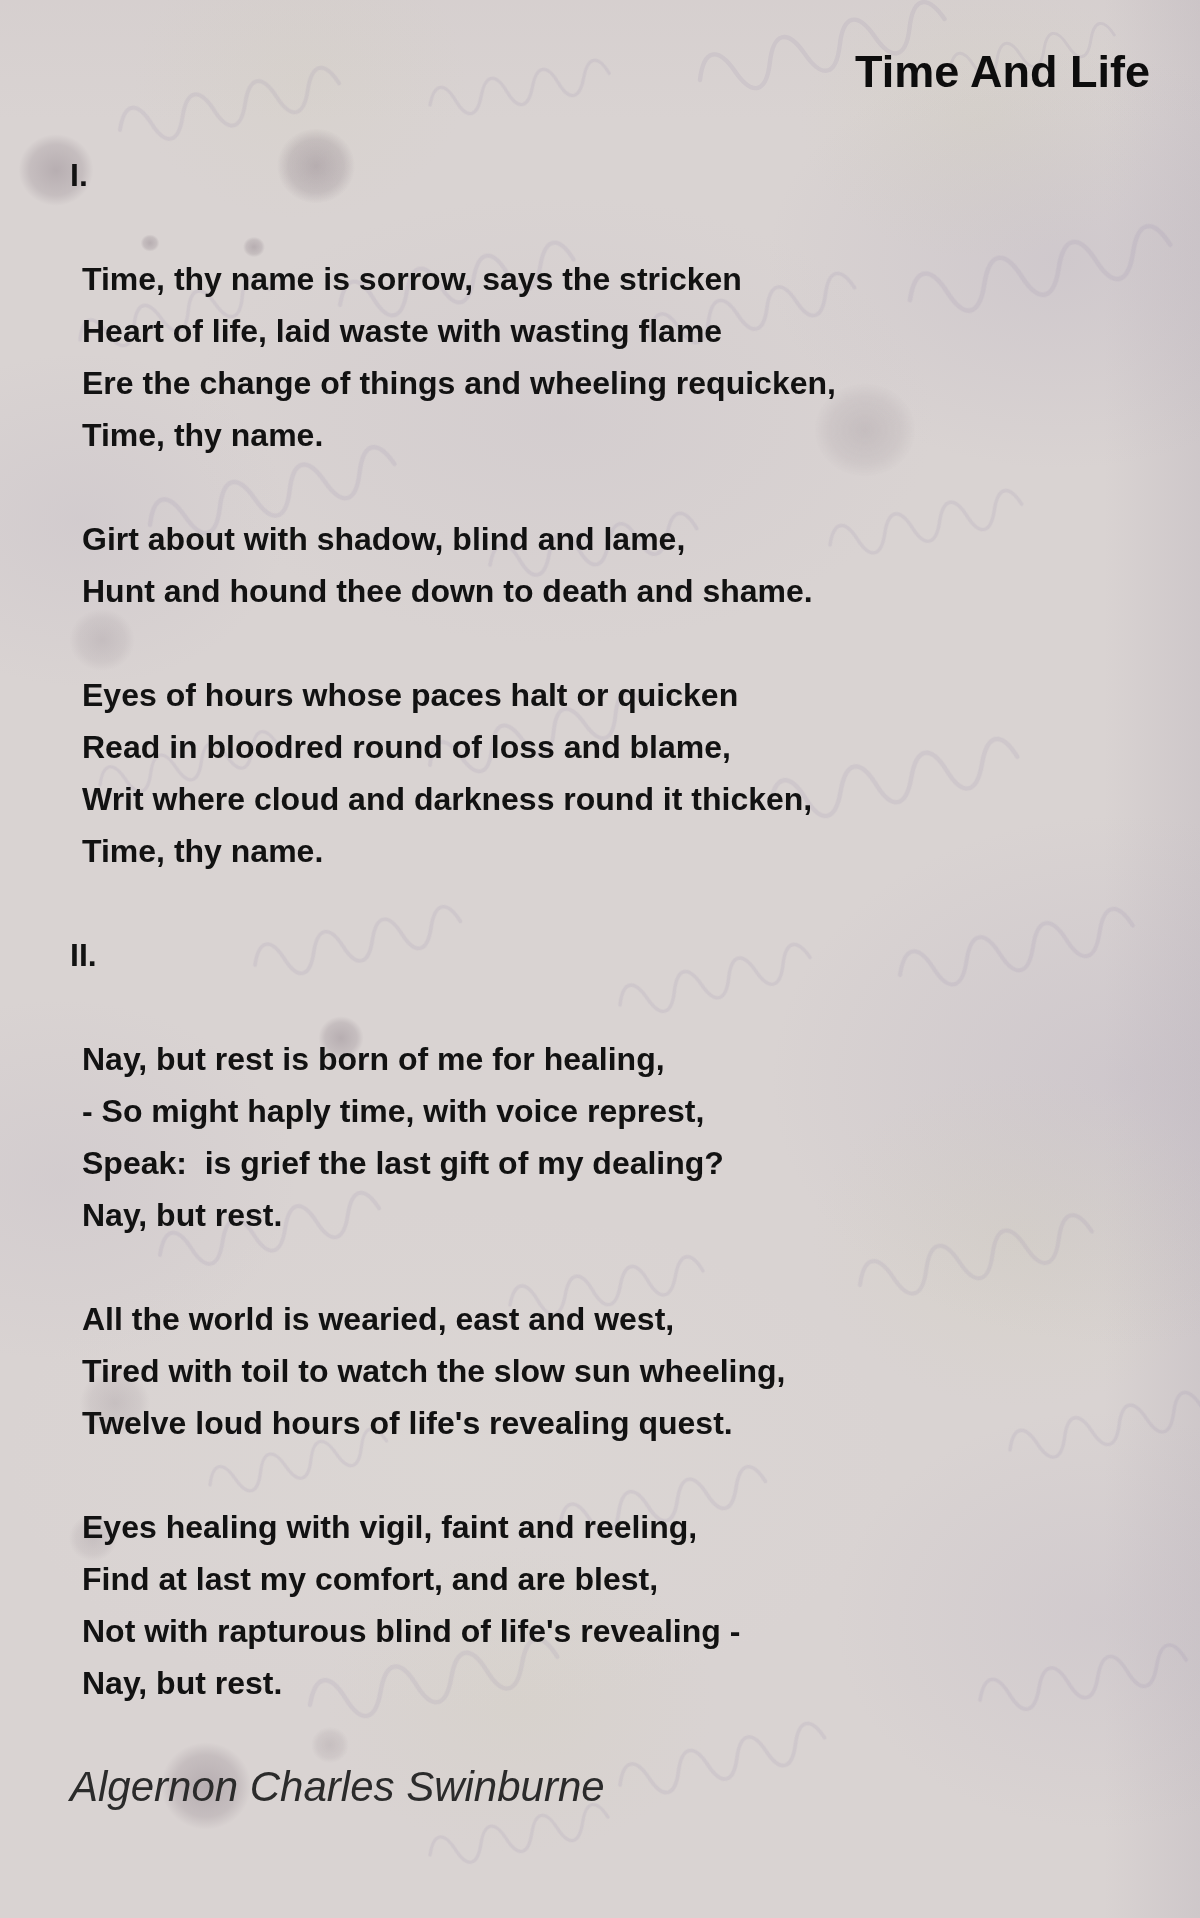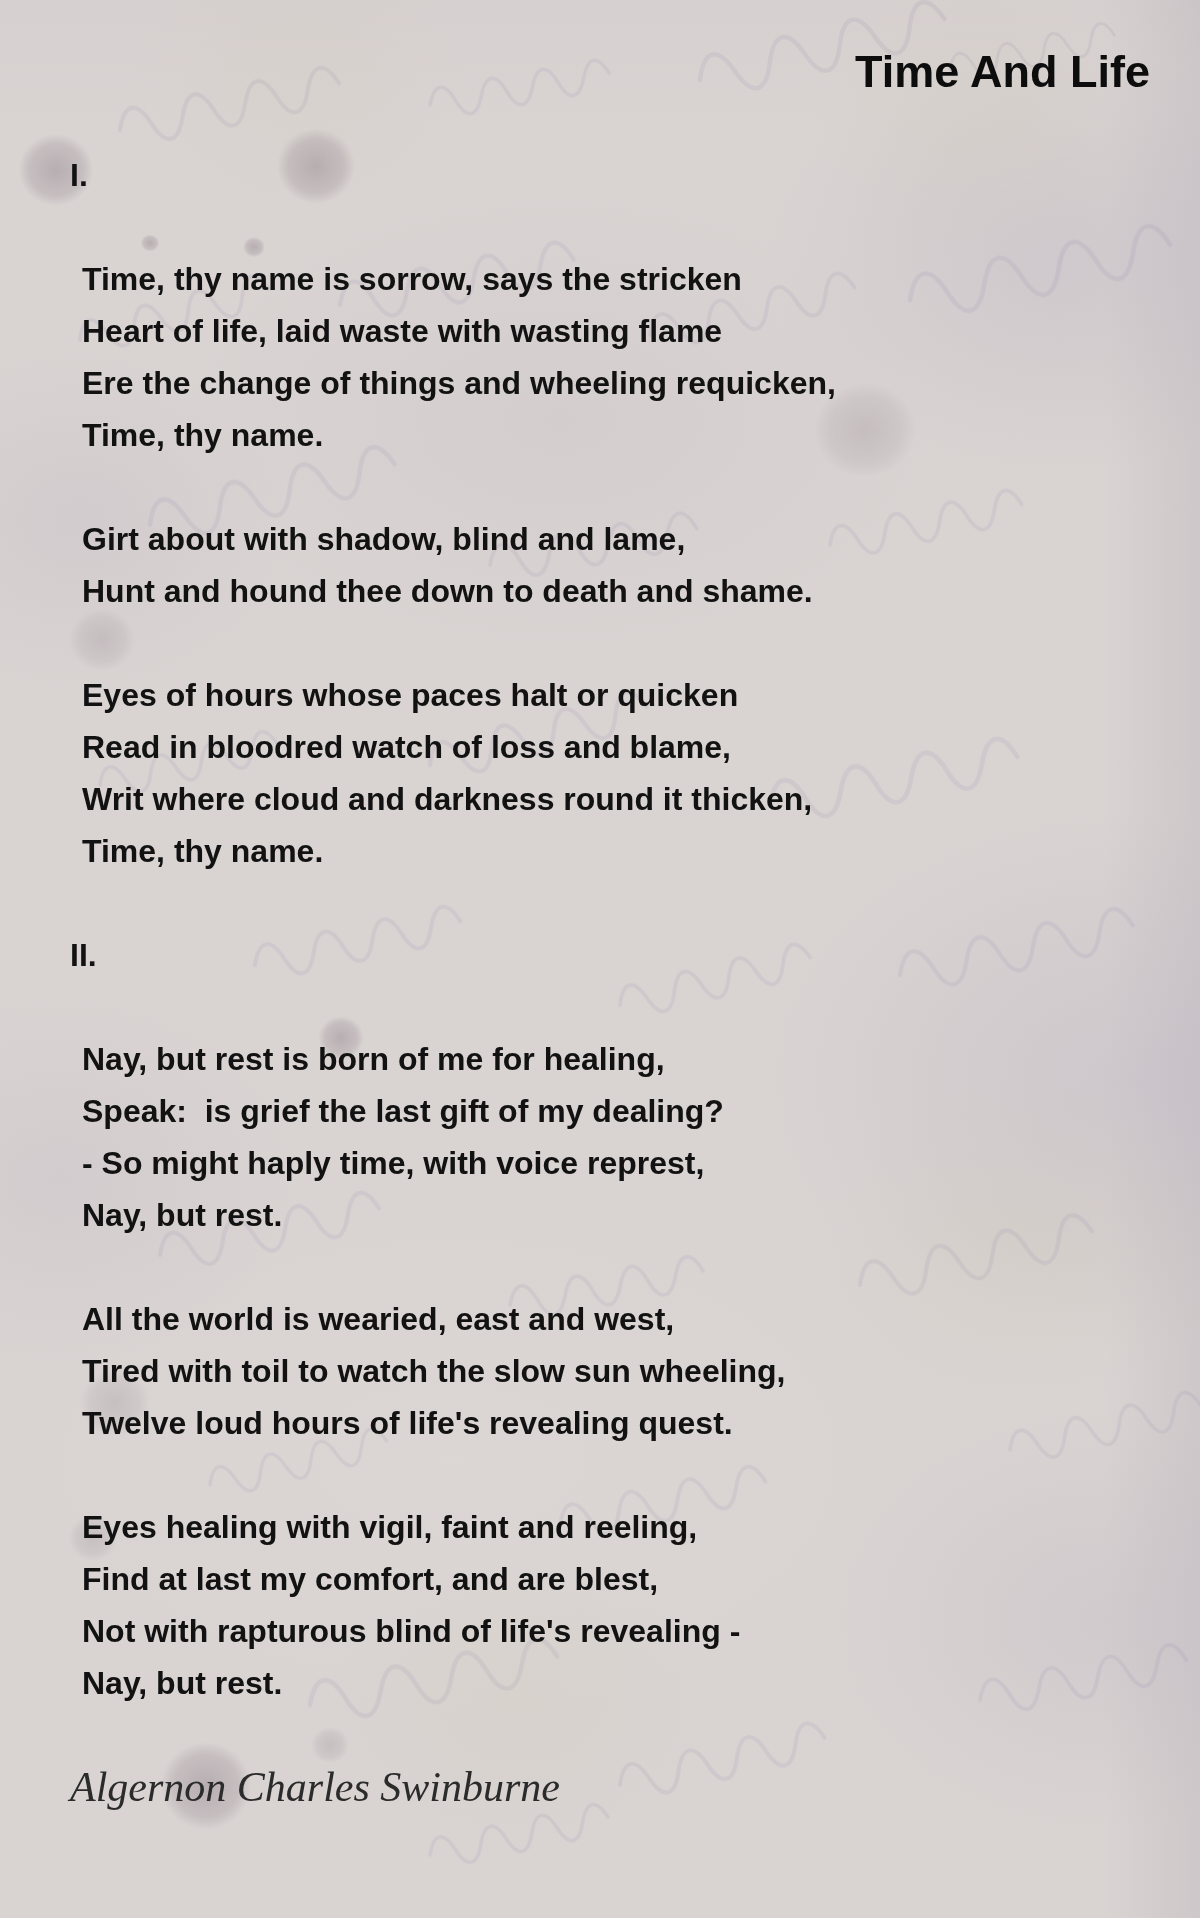--- a/index.html
+++ b/index.html
@@ -49,21 +49,21 @@
     font-size: 32px; line-height: 52px; font-weight: bold;
     margin: 0 0 52px 0;
   }
   .stanza { margin: 0 0 52px 0; }
   .stanza .line {
     display: block; white-space: pre-wrap;
     font-size: 32px; line-height: 52px; font-weight: bold; margin-left: 12px;
   }
   .author {
     font-size: 42px; line-height: 52px; font-style: italic; font-weight: normal;
-    color: #2b2b2b; margin: 0; font-family: Liberation Serif, serif;
+    color: #2b2b2b; margin: 0;
   }
 </style>
 </head>
 <body>
 
 <div class="bg-clouds"></div>
 
 <svg class="squiggle-layer" width="1200" height="1918" viewBox="0 0 1200 1918" xmlns="http://www.w3.org/2000/svg">
   <defs>
     <path id="wv" d="M0 0 C6 -16 14 -16 20 0 S34 16 40 0 S54 -16 60 0 S74 16 80 0 S94 -16 100 0 S114 16 120 0 S134 -16 140 0" fill="none" stroke="#8f81a8" stroke-width="2.4" stroke-linecap="round"></path>
@@ -124,31 +124,31 @@
     <span class="line">Time, thy name.</span>
   </p>
 
   <p class="stanza">
     <span class="line">Girt about with shadow, blind and lame,</span>
     <span class="line">Hunt and hound thee down to death and shame.</span>
   </p>
 
   <p class="stanza">
     <span class="line">Eyes of hours whose paces halt or quicken</span>
-    <span class="line">Read in bloodred watch of loss and blame,</span>
+    <span class="line">Read in bloodred round of loss and blame,</span>
     <span class="line">Writ where cloud and darkness round it thicken,</span>
     <span class="line">Time, thy name.</span>
   </p>
 
   <div class="section-label">II.</div>
 
   <p class="stanza">
     <span class="line">Nay, but rest is born of me for healing,</span>
+    <span class="line">- So might haply time, with voice represt,</span>
     <span class="line">Speak:  is grief the last gift of my dealing?</span>
-    <span class="line">- So might haply time, with voice represt,</span>
     <span class="line">Nay, but rest.</span>
   </p>
 
   <p class="stanza">
     <span class="line">All the world is wearied, east and west,</span>
     <span class="line">Tired with toil to watch the slow sun wheeling,</span>
     <span class="line">Twelve loud hours of life's revealing quest.</span>
   </p>
 
   <p class="stanza">

